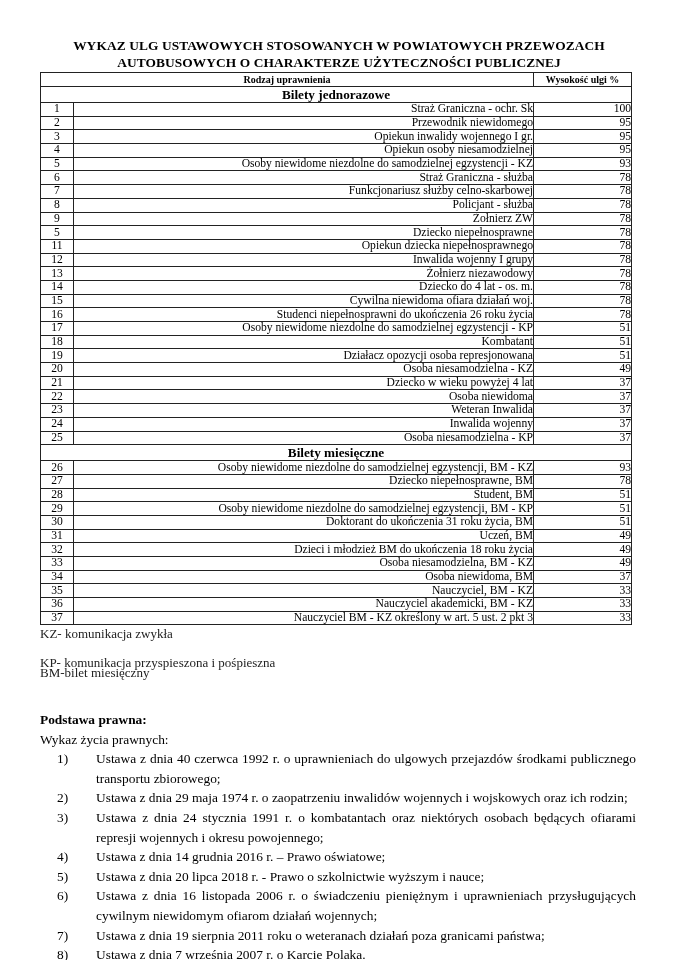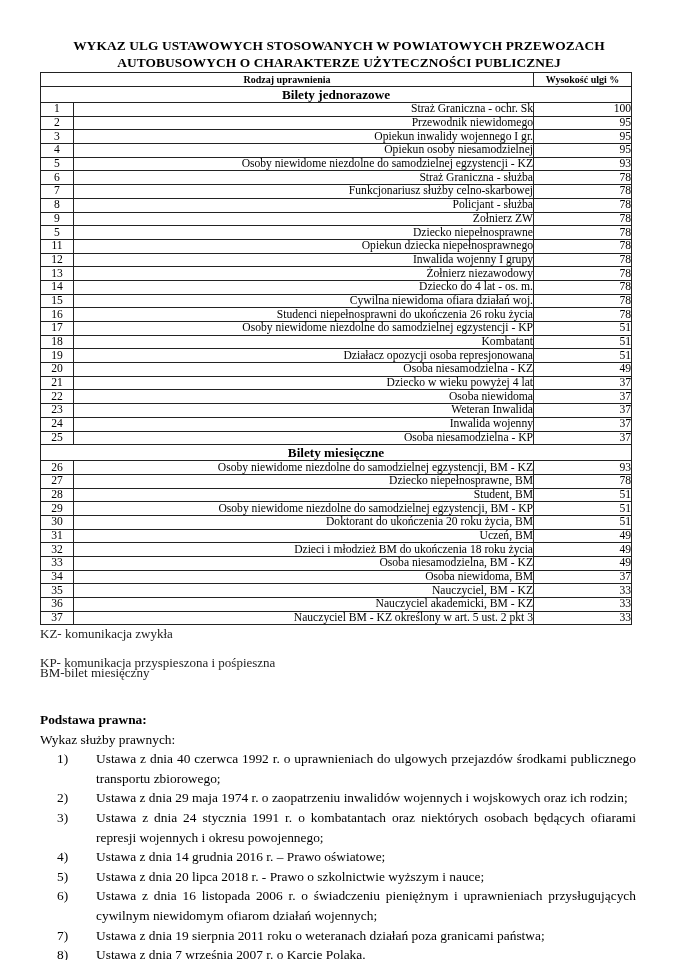--- a/index.html
+++ b/index.html
@@ -190,21 +190,21 @@
         <td class="name">Student, BM</td>
         <td class="val">51</td>
       </tr>
       <tr class="row">
         <td class="num">29</td>
         <td class="name">Osoby niewidome niezdolne do samodzielnej egzystencji, BM - KP</td>
         <td class="val">51</td>
       </tr>
       <tr class="row">
         <td class="num">30</td>
-        <td class="name">Doktorant do ukończenia 20 roku życia, BM</td>
+        <td class="name">Doktorant do ukończenia 31 roku życia, BM</td>
         <td class="val">51</td>
       </tr>
       <tr class="row">
         <td class="num">31</td>
         <td class="name">Uczeń, BM</td>
         <td class="val">49</td>
       </tr>
       <tr class="row">
         <td class="num">32</td>
         <td class="name">Dzieci i młodzież BM do ukończenia 18 roku życia</td>
@@ -237,21 +237,21 @@
       </tr>
     </tbody>
 </table>
 
 <div class="legend" style="top:629px">KZ- komunikacja zwykła</div>
 <div class="legend" style="top:658px">KP- komunikacja przyspieszona i pośpieszna</div>
 <div class="legend" style="top:668px">BM-bilet miesięczny</div>
 
 <div class="legal">
   <div class="head">Podstawa prawna:</div>
-  <div>Wykaz służby prawnych:</div>
+  <div>Wykaz życia prawnych:</div>
   <ol id="acts">
       <li><span class="n">1)</span><span>Ustawa z dnia 40 czerwca 1992 r. o uprawnieniach do ulgowych przejazdów środkami publicznego transportu zbiorowego;</span></li>
       <li><span class="n">2)</span><span>Ustawa z dnia 29 maja 1974 r. o zaopatrzeniu inwalidów wojennych i wojskowych oraz ich rodzin;</span></li>
       <li><span class="n">3)</span><span>Ustawa z dnia 24 stycznia 1991 r. o kombatantach oraz niektórych osobach będących ofiarami represji wojennych i okresu powojennego;</span></li>
       <li><span class="n">4)</span><span>Ustawa z dnia 14 grudnia 2016 r. – Prawo oświatowe;</span></li>
       <li><span class="n">5)</span><span>Ustawa z dnia 20 lipca 2018 r. - Prawo o szkolnictwie wyższym i nauce;</span></li>
       <li><span class="n">6)</span><span>Ustawa z dnia 16 listopada 2006 r. o świadczeniu pieniężnym i uprawnieniach przysługujących cywilnym niewidomym ofiarom działań wojennych;</span></li>
       <li><span class="n">7)</span><span>Ustawa z dnia 19 sierpnia 2011 roku o weteranach działań poza granicami państwa;</span></li>
       <li><span class="n">8)</span><span>Ustawa z dnia 7 września 2007 r. o Karcie Polaka.</span></li>
     </ol>

